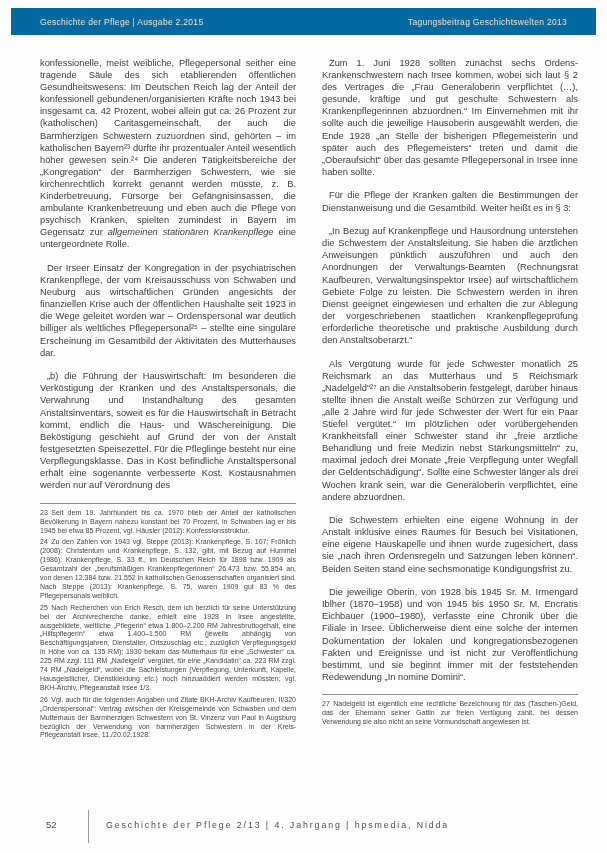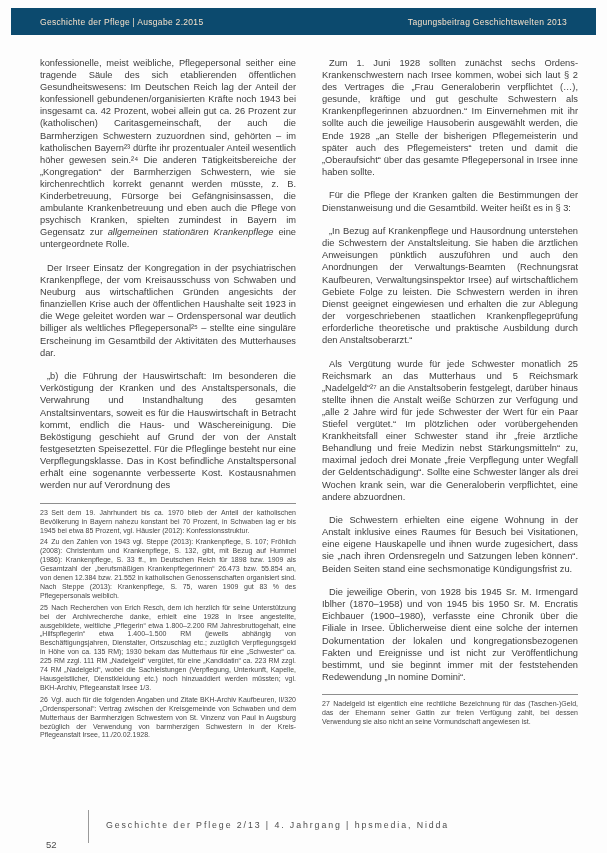--- a/index.html
+++ b/index.html
@@ -24,33 +24,33 @@
   }
   .para { margin:0 0 11.5px 0; text-indent:7px; }
   .para.noindent { text-indent:0; }
   .it { font-style:italic; }
   .fn-sep { border:none; border-top:1px solid #8d8d8d; margin:1px 0 5px 0; }
   .footnotes {
     font-size:7px; line-height:8.9px; color:#484848; text-align:justify;
   }
   .footnote { margin-bottom:3px; }
   .footer { position:absolute; left:0; top:808px; width:100%; height:40px; }
-  .page-num { position:absolute; left:46px; top:11px; font-size:9.5px; color:#4c4c4c;margin-top:20px; }
+  .page-num { position:absolute; left:46px; top:11px; font-size:9.5px; color:#4c4c4c; }
   .footer-divider { position:absolute; left:88px; top:2px; width:1px; height:33px; background:#9a9a9a; }
   .footer-text {
     position:absolute; left:106px; top:12px; font-size:8.8px;
     letter-spacing:1.9px; color:#4c4c4c;
   }
 </style>
 </head>
 <body>
 
 <div class="page">
 
-  <div class="header-bar" style="background: #0c4a6e;">
+  <div class="header-bar" style="background: #0369a1;">
     <span>Geschichte der Pflege | Ausgabe 2.2015</span>
     <span>Tagungsbeitrag Geschichtswelten 2013</span>
   </div>
 
   <div class="columns">
 
     <div class="col">
       <div>
           <p class="para noindent"><span>konfessionelle, meist weibliche, Pflegepersonal seither eine tragende Säule des sich etablierenden öffentlichen Gesundheitswesens: Im Deutschen Reich lag der Anteil der konfessionell gebundenen/organisierten Kräfte noch 1943 bei insgesamt ca. 42 Prozent, wobei allein gut ca. 26 Prozent zur (katholischen) Caritasgemeinschaft, der auch die Barmherzigen Schwestern zuzuordnen sind, gehörten – im katholischen Bayern²³ dürfte ihr prozentualer Anteil wesentlich höher gewesen sein.²⁴ Die anderen Tätigkeitsbereiche der „Kongregation“ der Barmherzigen Schwestern, wie sie kirchenrechtlich korrekt genannt werden müsste, z. B. Kinderbetreuung, Fürsorge bei Gefängnisinsassen, die ambulante Krankenbetreuung und eben auch die Pflege von psychisch Kranken, spielten zumindest in Bayern im Gegensatz zur </span><span class="it">allgemeinen stationären Krankenpflege</span><span> eine untergeordnete Rolle.</span></p>
           <p class="para"><span>Der Irseer Einsatz der Kongregation in der psychiatrischen Krankenpflege, der vom Kreisausschuss von Schwaben und Neuburg aus wirtschaftlichen Gründen angesichts der finanziellen Krise auch der öffentlichen Haushalte seit 1923 in die Wege geleitet worden war – Ordenspersonal war deutlich billiger als weltliches Pflegepersonal²⁵ – stellte eine singuläre Erscheinung im Gesamtbild der Aktivitäten des Mutterhauses dar.</span></p>

